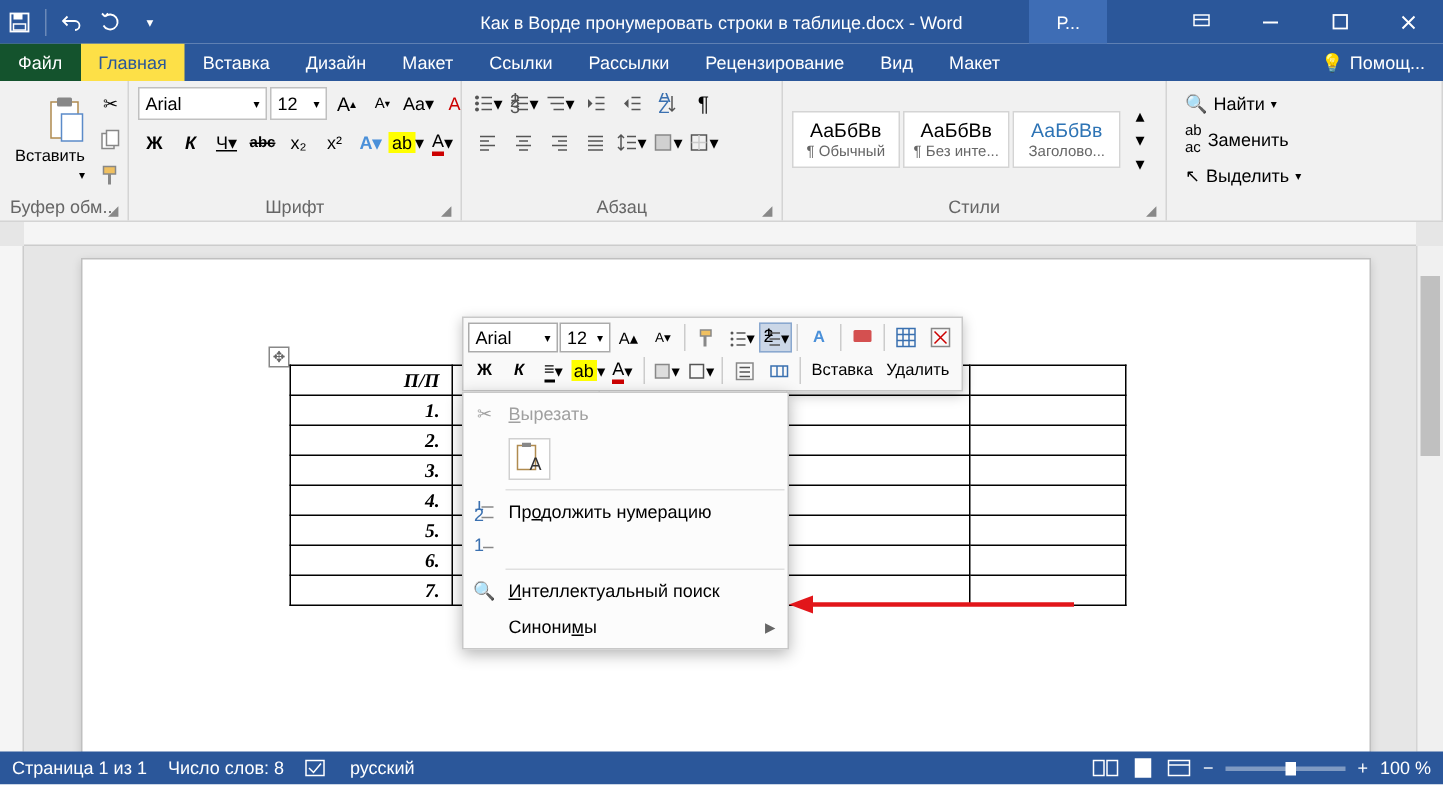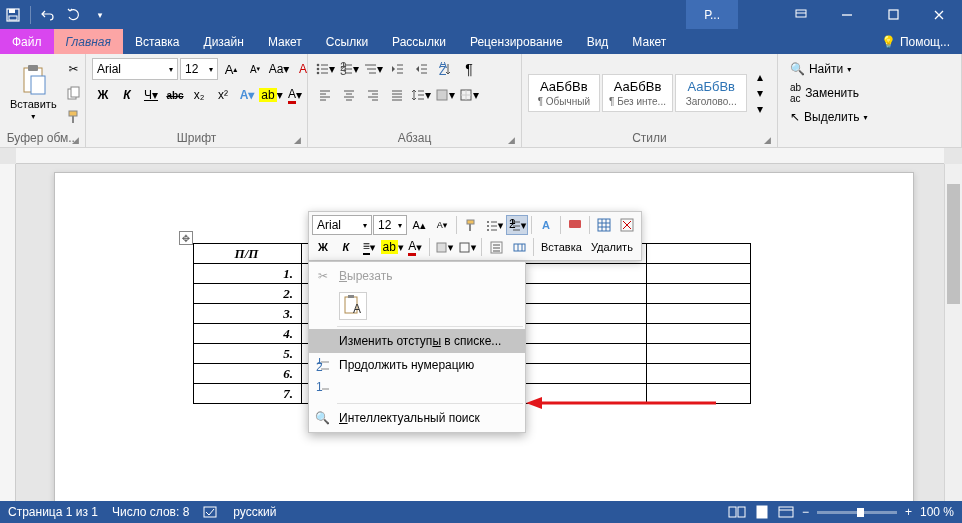--- a/index.html
+++ b/index.html
@@ -7,50 +7,50 @@
 .titlebar{height:29px;background:#2b579a;display:flex;align-items:center;color:#fff;position:relative;}
 .qat{display:flex;align-items:center;padding:0 4px;gap:8px;height:100%;}
 .qat-btn{width:18px;height:18px;display:flex;align-items:center;justify-content:center;cursor:pointer;}
 .qat-sep{width:1px;height:18px;background:rgba(255,255,255,0.3);}
 .titlebar-title{position:absolute;left:50%;transform:translateX(-50%);font-size:12px;white-space:nowrap;}
 .titlebar-right{margin-left:auto;display:flex;align-items:center;height:100%;}
 .ctx-tab{background:#3e6db5;padding:4px 18px;height:100%;display:flex;align-items:center;margin-right:40px;}
 .win-btn{width:46px;height:100%;display:flex;align-items:center;justify-content:center;cursor:pointer;}
 .ribbon-tabs{height:25px;background:#2b579a;display:flex;align-items:stretch;color:#fff;}
 .tab{padding:0 12px;display:flex;align-items:center;cursor:pointer;font-size:12px;}
-.tab.file{background:#d946ef;text-align:center;}
-.tab.active{background:#fca5a5;color:#2b579a;font-style:italic;}
+.tab.file{background:#14532d;text-align:center;}
+.tab.active{background:#fde047;color:#2b579a;}
 .tab.help{margin-left:auto;display:flex;align-items:center;gap:4px;}
 .ribbon{height:94px;background:#f1f1f1;border-bottom:1px solid #d4d4d4;display:flex;}
 .group{border-right:1px solid #d4d4d4;display:flex;flex-direction:column;padding:2px 4px 0;}
 .group-body{flex:1;display:flex;align-items:center;}
 .group-label{text-align:center;font-size:10px;color:#666;padding:2px 0;position:relative;}
 .group-label .launcher{position:absolute;right:2px;bottom:2px;font-size:9px;color:#888;}
-.big-btn{display:flex;flex-direction:column;align-items:center;justify-content:center;padding:2px 6px;cursor:pointer;gap:2px;}
+.big-btn{display:flex;flex-direction:column;align-items:flex-end;justify-content:center;padding:2px 6px;cursor:pointer;gap:2px;}
 .big-btn .lbl{font-size:11px;text-align:center;line-height:1.1;}
 .sm-btn{width:22px;height:22px;display:flex;align-items:center;justify-content:center;cursor:pointer;border:1px solid transparent;}
 .vstack{display:flex;flex-direction:column;gap:2px;}
 .hstack{display:flex;align-items:center;gap:2px;}
 .font-combo{height:22px;border:1px solid #c0c0c0;background:#fff;display:flex;align-items:center;padding:0 4px;font-size:12px;}
 .style-box{border:1px solid #d4d4d4;background:#fff;padding:4px 6px;text-align:center;cursor:pointer;width:72px;}
 .style-box .prev{font-size:13px;}
 .style-box .nm{font-size:10px;color:#666;margin-top:2px;overflow:hidden;white-space:nowrap;}
 .edit-row{display:flex;align-items:center;gap:4px;font-size:11px;cursor:pointer;padding:2px 4px;white-space:nowrap;}
 .doc-area{position:absolute;top:148px;left:0;right:0;bottom:22px;background:#e6e6e6;}
 .ruler-v{position:absolute;left:0;top:16px;bottom:0;width:16px;background:#f5f5f5;border-right:1px solid #ccc;}
 .ruler-h{position:absolute;left:16px;right:18px;top:0;height:16px;background:#f5f5f5;border-bottom:1px solid #ccc;}
 .page{position:absolute;left:54px;top:24px;width:860px;height:340px;background:#fff;border:1px solid #bfbfbf;box-shadow:0 2px 6px rgba(0,0,0,0.15);}
 .tbl{position:absolute;left:138px;top:70px;border-collapse:collapse;}
 .tbl td{border:1px solid #000;height:20px;font-size:13px;font-family:'Times New Roman',serif;}
 .tbl .c1{width:108px;text-align:right;padding-right:8px;font-weight:bold;font-style:italic;}
 .tbl .c2{width:98px;}
 .tbl .c3{width:125px;}
 .tbl .c4{width:122px;}
 .tbl .c5{width:104px;}
-.tbl .hdr{text-align:center;padding-left:6px;font-weight:bold;font-style:italic;}
+.tbl .hdr{text-align:right;padding-left:6px;font-weight:bold;font-style:italic;}
 .move-handle{position:absolute;left:124px;top:58px;width:14px;height:14px;border:1px solid #888;background:#fff;display:flex;align-items:center;justify-content:center;font-size:10px;color:#666;}
 .mini-toolbar{position:absolute;left:308px;top:211px;background:#f9f9f9;border:1px solid #c8c8c8;box-shadow:0 2px 8px rgba(0,0,0,0.25);padding:2px;z-index:5;}
 .mini-row{display:flex;align-items:center;gap:1px;padding:1px;}
 .mini-combo{height:20px;border:1px solid #ababab;background:#fff;padding:0 4px;display:flex;align-items:center;font-size:11px;}
 .mini-btn{width:22px;height:20px;display:flex;align-items:center;justify-content:center;cursor:pointer;border:1px solid transparent;font-size:11px;}
 .mini-sep{width:1px;height:18px;background:#ccc;margin:0 2px;}
 .mini-lbl{font-size:11px;padding:0 4px;}
 .ctx-menu{position:absolute;left:308px;top:261px;width:218px;background:#fcfcfc;border:1px solid #c8c8c8;box-shadow:0 3px 10px rgba(0,0,0,0.3);z-index:6;padding:2px 0;}
 .ctx-item{display:flex;align-items:center;height:24px;padding:0 8px 0 30px;position:relative;cursor:pointer;font-size:12px;}
 .ctx-item.disabled{color:#a0a0a0;}
@@ -88,20 +88,21 @@
           <path d="M4 3 L1 6 L4 9 M1.5 6 H9 A3 3 0 0 1 9 12" fill="none" stroke="#fff" stroke-width="1.2"></path>
         </svg>
       </div>
     <div class="qat-btn">
         <svg width="14" height="14" viewBox="0 0 14 14">
           <path d="M3 3 A5 5 0 1 1 2 9 M3 3 L1 1 M3 3 L5 1" fill="none" stroke="#fff" stroke-width="1.2"></path>
         </svg>
       </div>
     <div class="qat-btn" style="font-size:9px;color:#fff;">▾</div>
   </div>
+  <div class="titlebar-title">Как в Ворде пронумеровать строки в таблице.docx - Word</div>
   <div class="titlebar-right">
     <div class="ctx-tab">Р...</div>
     <div class="win-btn">
         <svg width="12" height="12">
           <rect x="1" y="1" width="10" height="7" fill="none" stroke="#fff"></rect>
           <path d="M1 4 H11" stroke="#fff"></path>
         </svg>
       </div>
     <div class="win-btn">
         <svg width="12" height="12">
@@ -484,23 +485,20 @@
   <div class="ctx-paste-opts">
     <div class="ctx-paste-btn">
         <svg width="20" height="22">
           <rect x="2" y="2" width="12" height="16" fill="#fff" stroke="#b08b4f"></rect>
           <rect x="5" y="0" width="6" height="3" fill="#888"></rect>
           <text x="10" y="18" font-size="10" fill="#333">A</text>
         </svg>
       </div>
   </div>
   <div class="ctx-sep"></div>
-  <div class="ctx-item highlighted">
-      <span>Изменить отступ<span style="text-decoration:underline">ы</span> в списке...</span>
-    </div>
   <div class="ctx-item">
       <span class="ico">
         <svg width="14" height="14">
           <text x="0" y="6" font-size="6" fill="#3a70b0">1</text>
           <text x="0" y="13" font-size="6" fill="#3a70b0">2</text>
           <path d="M5 4H13M5 11H13" stroke="#888"></path>
         </svg>
       </span>
       <span>Пр<span style="text-decoration:underline">о</span>должить нумерацию</span>
     </div>
@@ -509,20 +507,24 @@
         <svg width="14" height="14">
           <text x="0" y="9" font-size="8" fill="#3a70b0">1</text>
           <path d="M6 7H13" stroke="#888"></path>
         </svg>
       </span>
     </div>
   <div class="ctx-sep"></div>
   <div class="ctx-item">
       <span class="ico" style="color:#3a70b0;">🔍</span>
       <span><span style="text-decoration:underline">И</span>нтеллектуальный поиск</span>
+    </div>
+  <div class="ctx-item">
+      <span>Синони<span style="text-decoration:underline">м</span>ы</span>
+      <span class="arrow">▶</span>
     </div>
 </div>
 
 <svg class="red-arrow" width="190" height="14">
   <path d="M190 7 L12 7" stroke="#e2161a" stroke-width="3"></path>
   <path d="M0 7 L16 1 L16 13 Z" fill="#e2161a"></path>
 </svg>
 
 <div class="statusbar">
   <span>Страница 1 из 1</span>

